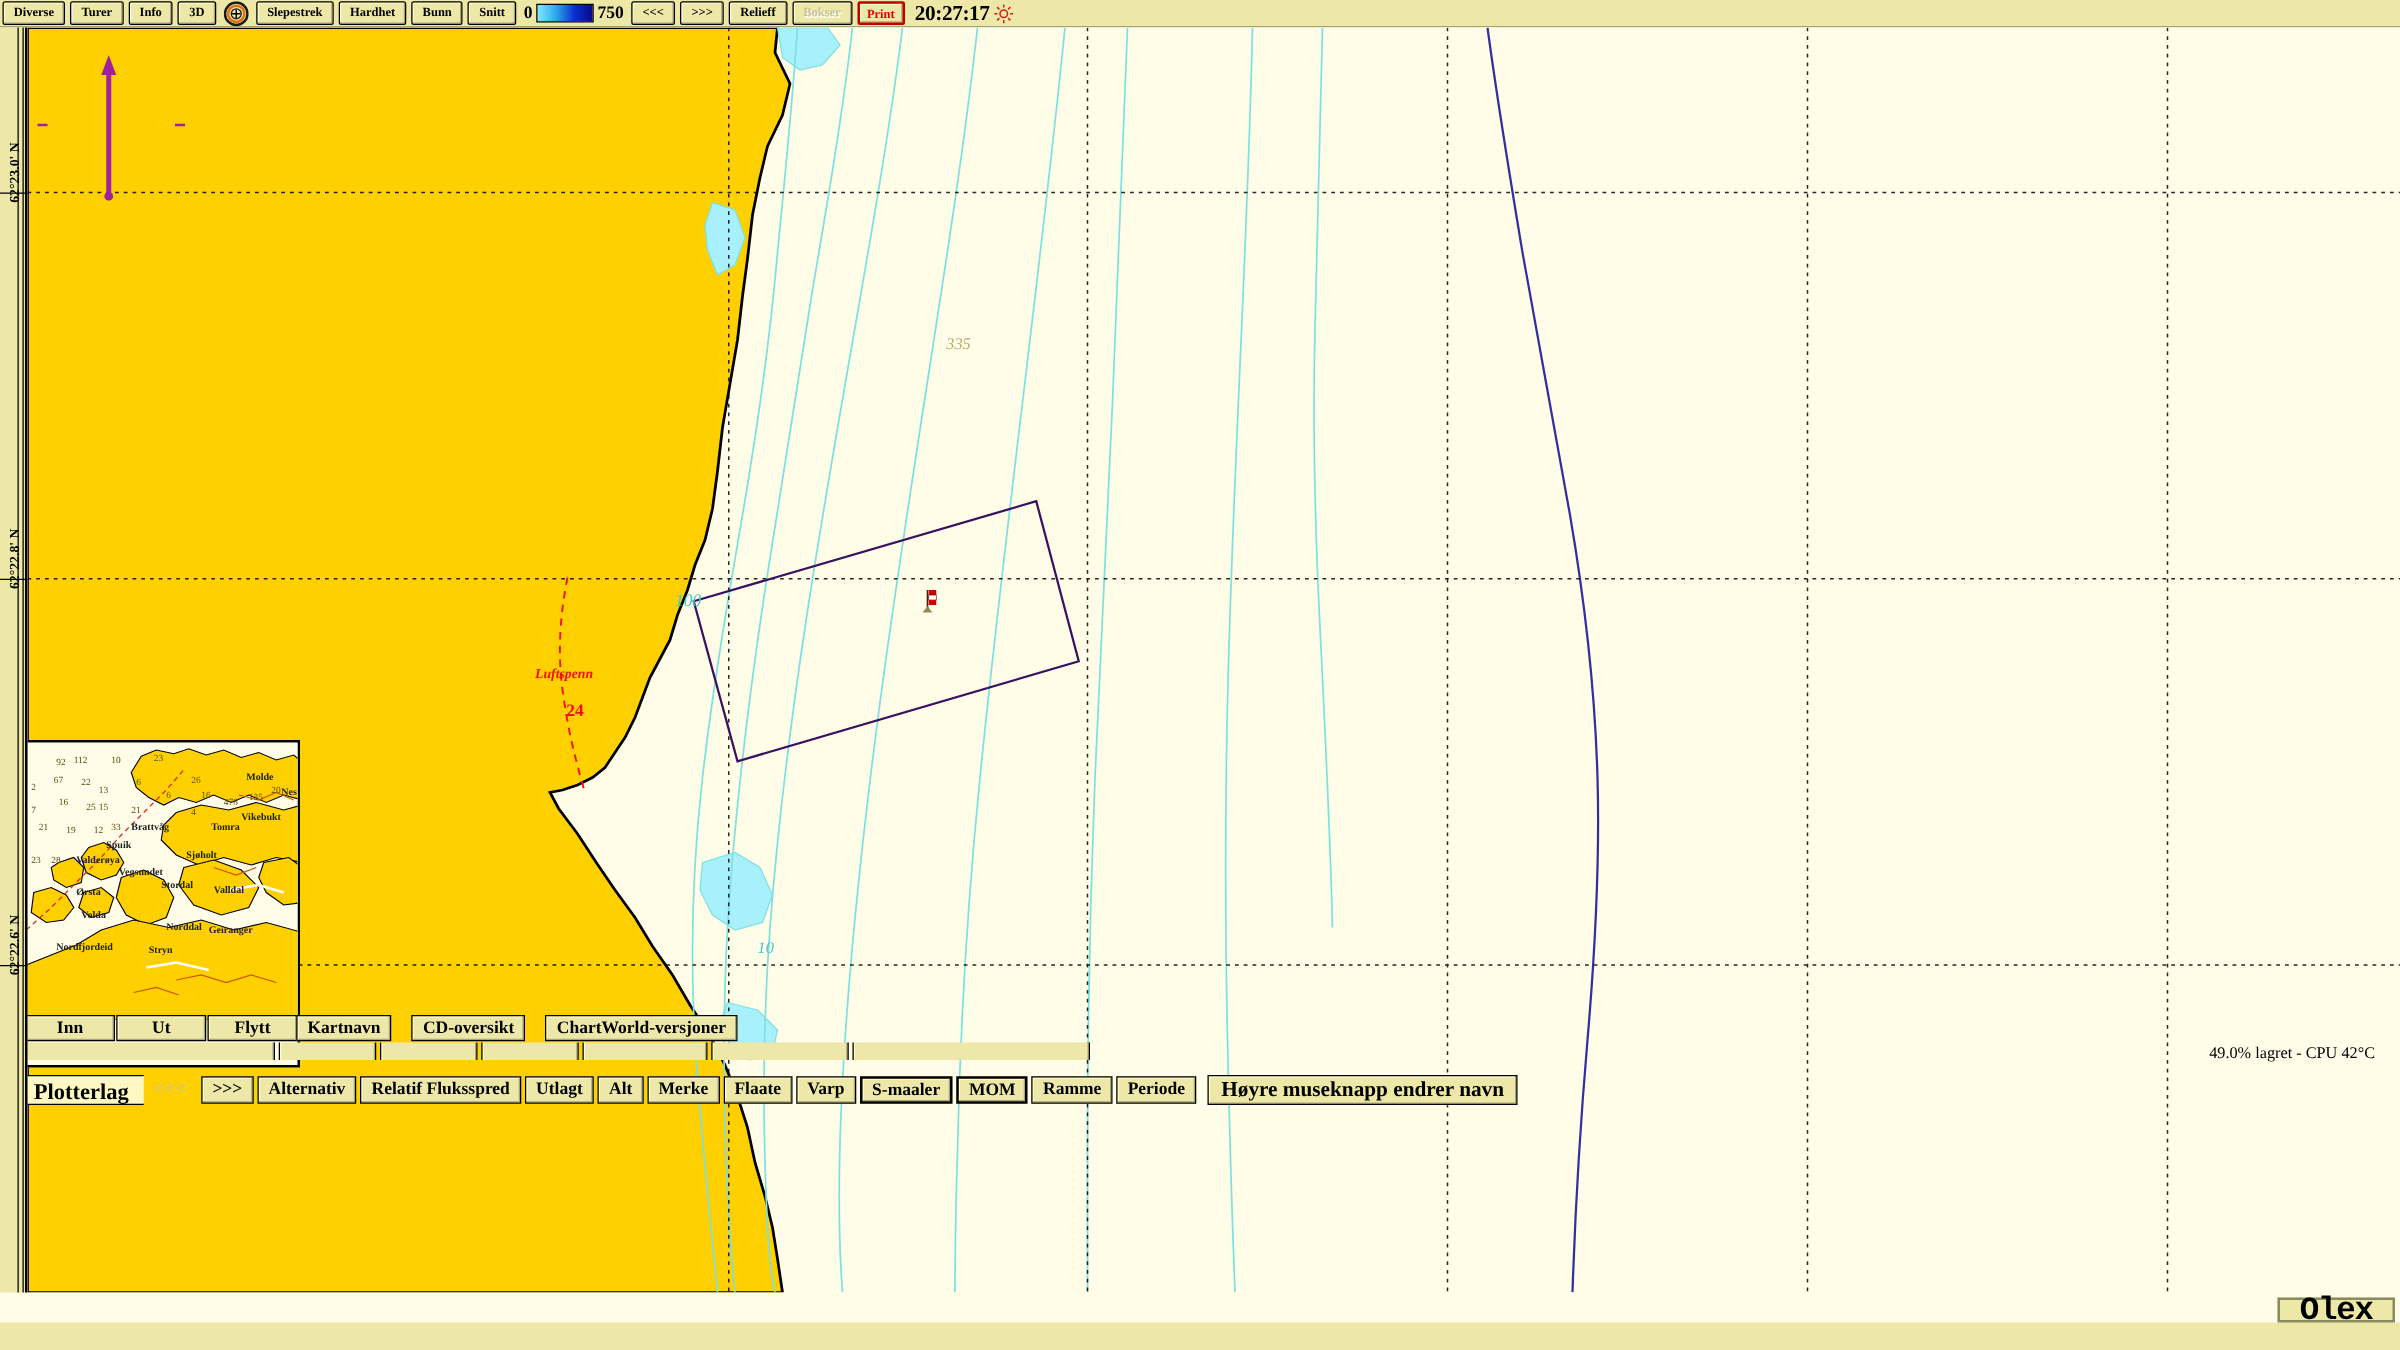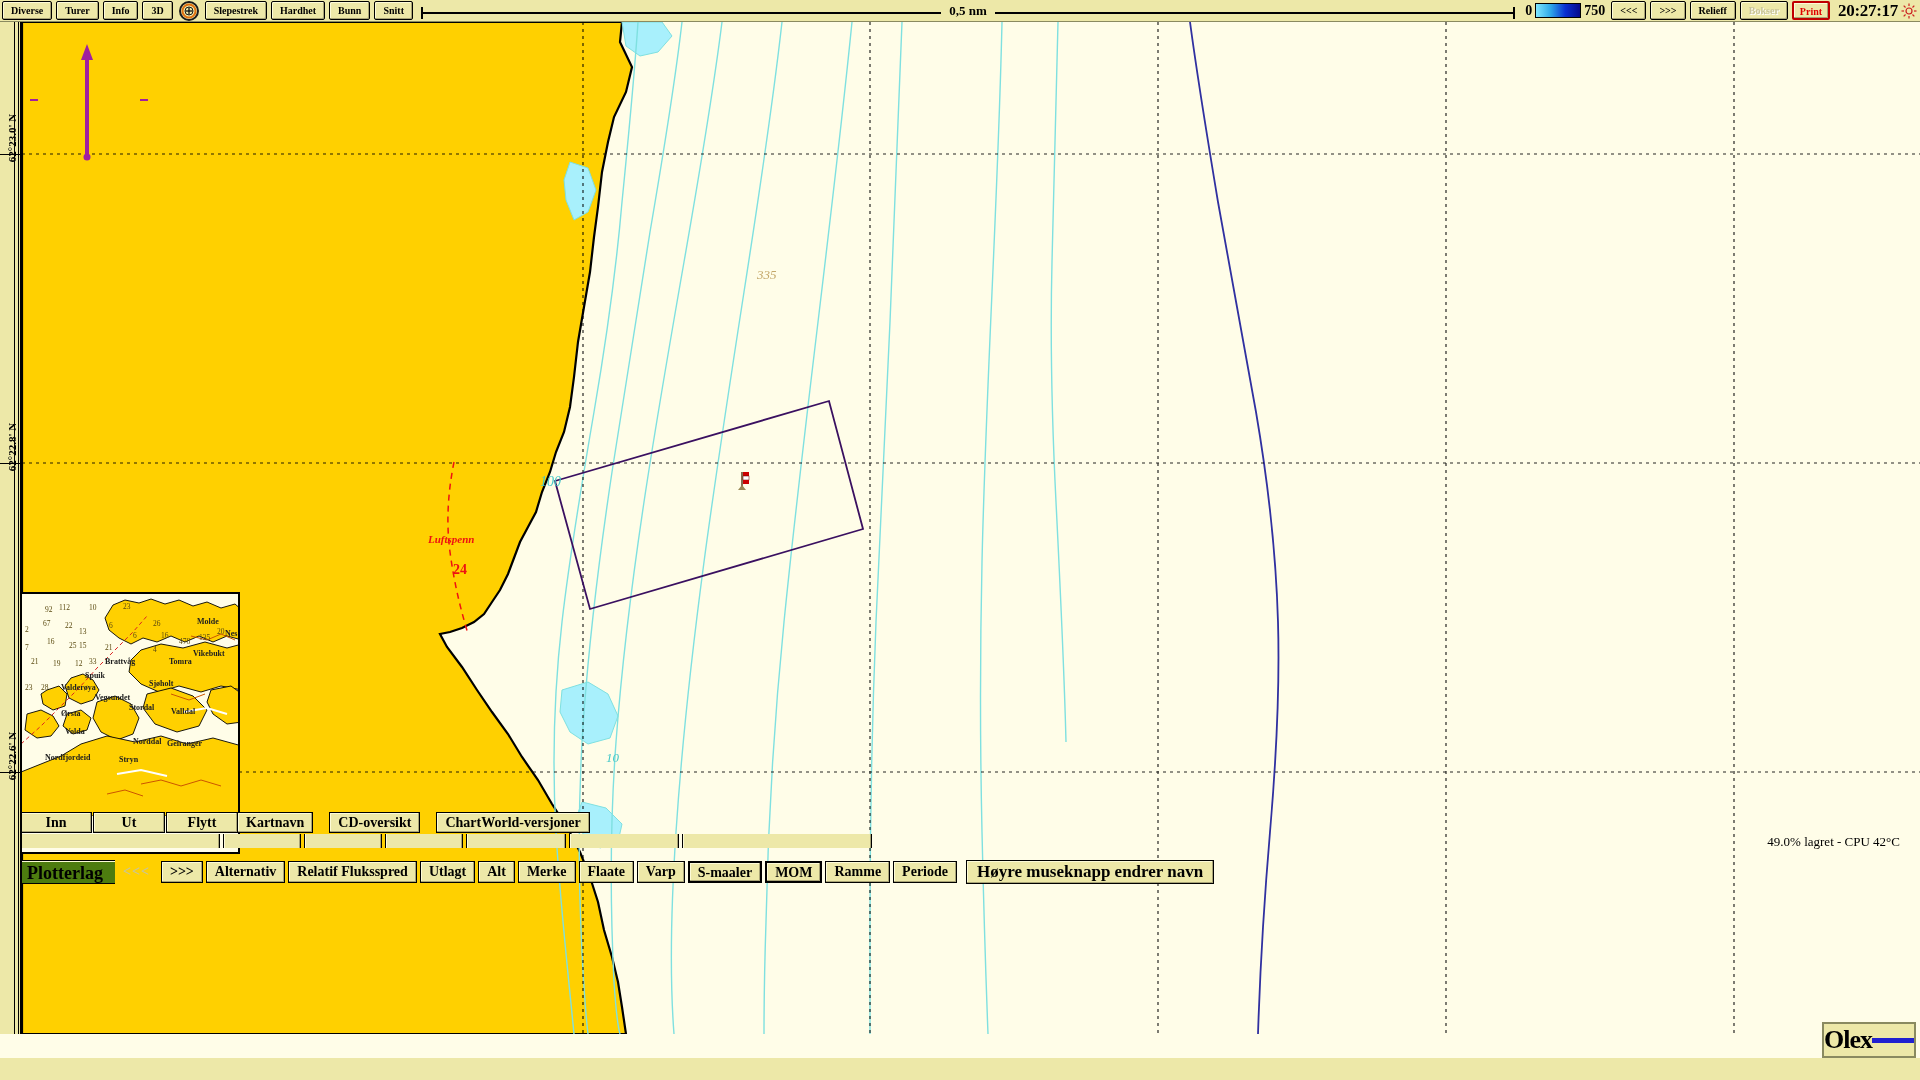--- a/index.html
+++ b/index.html
@@ -140,21 +140,21 @@
     box-shadow: inset -1px -1px 0 #a9a477, inset 1px 1px 0 #fdfbd8;
   }
 
   
   #plotterlag-bar{
     position:absolute; left:18px; top:838px; height:24px; z-index:29;
     display:flex; align-items:center; background:transparent;
   }
   #plotterlag-title{
     font-weight:bold;font-size:18px;padding:0 12px 0 8px; white-space:nowrap;
-    background:#4d7c0f; height:24px; line-height:24px;
+    background:#fef9c3; height:24px; line-height:24px;
     border:1px solid #000; border-right:none;
     box-shadow: inset 1px 1px 0 #fdfbd8;
   }
   .pbtn{
     height:22px;padding:0 8px;background:#EDE8A8;border:1px solid #000;
     font-family:"Liberation Serif",serif;font-weight:bold;font-size:14px;
     line-height:20px;margin-right:3px;cursor:pointer;white-space:nowrap;
     box-shadow: inset -1px -1px 0 #a9a477, inset 1px 1px 0 #fdfbd8;
   }
   .pbtn.arrow{ color:#c9c49a; border:none; box-shadow:none; background:transparent;
@@ -168,23 +168,23 @@
     box-shadow: inset -1px -1px 0 #a9a477, inset 1px 1px 0 #fdfbd8;
     text-align: right;
   }
 
   
   #status-text{
     position:absolute; right:20px; top:812px; z-index:29;
     font-size:13px; color:#000; white-space:nowrap;
   }
   #olex-logo{
-    position:absolute; right:4px; bottom:0px; width:94px;height:36px;
+    position:absolute; right:4px; bottom:0px; width:94px;height:20px;
     background:#EDE8A8; border:2px solid #8a8a60; z-index:40;
-    display:flex;flex-direction:row;align-items:center;justify-content:center;
+    display:flex;flex-direction:column;align-items:center;justify-content:center;font-family:Liberation Mono, monospace;
   }
   #olex-logo .txt{ font-size:26px;font-weight:bold;line-height:24px;letter-spacing:-1px;}
   #olex-logo .bar{ width:72px;height:5px;background:#2020d0; margin-top:1px;}
 
   
   .map-text{ position:absolute; font-family:"Liberation Serif",serif; white-space:nowrap; }
 </style>
 </head>
 <body>
 
@@ -202,24 +202,20 @@
       <line x1="10" y1="6.5" x2="10" y2="13.5" stroke="#000" stroke-width="1.2"></line>
       <line x1="6.5" y1="10" x2="13.5" y2="10" stroke="#000" stroke-width="1.2"></line>
     </svg>
   </span>
 
   <button class="tbtn">Slepestrek</button>
   <button class="tbtn">Hardhet</button>
   <button class="tbtn">Bunn</button>
   <button class="tbtn">Snitt</button>
 
-  <div id="ruler-wrap">
-    <div id="ruler-line"></div>
-    <span id="ruler-label">0,5 nm</span>
-  </div>
 
   <div class="depth-scale">
     <span>0</span>
     <span class="grad"></span>
     <span>750</span>
   </div>
 
   <button class="tbtn">&lt;&lt;&lt;</button>
   <button class="tbtn">&gt;&gt;&gt;</button>
   <button class="tbtn">Relieff</button>

